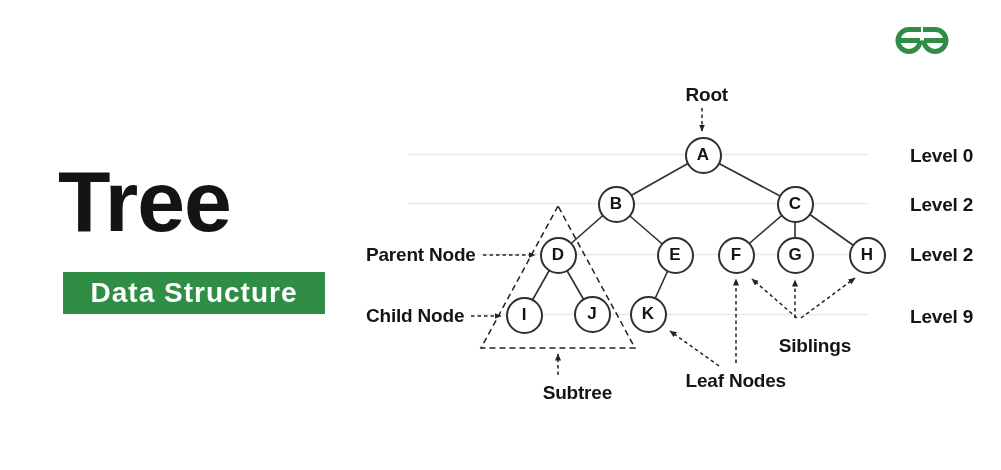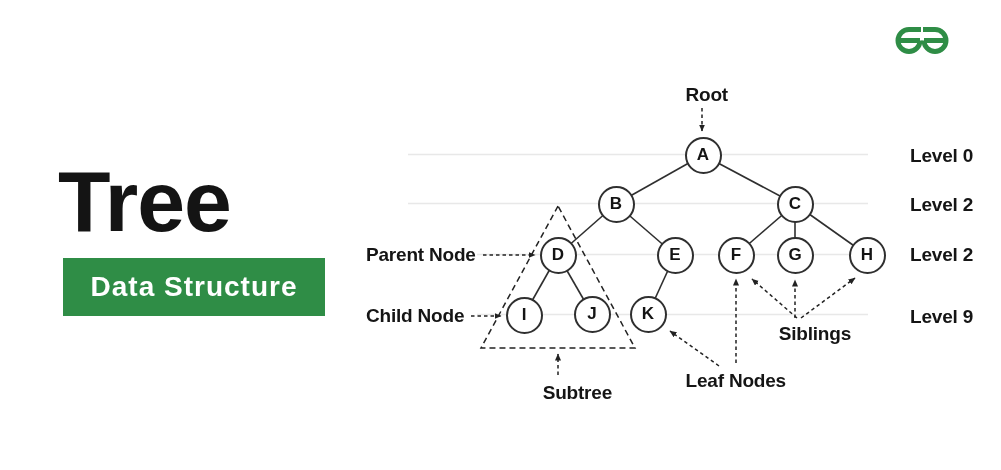--- a/index.html
+++ b/index.html
@@ -6,21 +6,21 @@
   .canvas{
     position:relative;width:1001px;height:470px;background:#ffffff;
     font-family:"Liberation Sans",sans-serif;overflow:hidden;
   }
   .abs{position:absolute;}
   .page-title{
     left:58px;top:158px;font-size:86px;font-weight:bold;color:#141414;
     letter-spacing:-1px;line-height:1.0;
   }
   .subtitle-banner{
-    left:63px;top:258px;width:262px;height:58px;background:#2f8d46;
+    left:63px;top:272px;width:262px;height:42px;background:#2f8d46;
     display:flex;align-items:center;justify-content:center;text-align:center;
   }
   .subtitle-banner span{
     color:#ffffff;font-size:28px;font-weight:bold;letter-spacing:1px;line-height:1;
   }
   .diagram-svg{left:0;top:0;width:1001px;height:470px;}
   .node{
     width:37px;height:37px;border-radius:50%;background:#ffffff;
     border:2px solid #2f2f2f;box-sizing:border-box;
     display:flex;align-items:center;justify-content:center;
@@ -105,20 +105,20 @@
   <div class="abs node" style="left:848.5px;top:236.5px;">H</div>
   <div class="abs node" style="left:505.5px;top:296.5px;">I</div>
   <div class="abs node" style="left:573.5px;top:295.5px;">J</div>
   <div class="abs node" style="left:629.5px;top:295.5px;">K</div>
 
   <div class="abs lbl center" style="left:668px;top:85px;width:60px;">Root</div>
   <div class="abs lbl" style="left:366px;top:245px;">Parent Node</div>
   <div class="abs lbl" style="left:366px;top:306px;">Child Node</div>
   <div class="abs lbl center" style="left:508px;top:383px;width:104px;">Subtree</div>
   <div class="abs lbl center" style="left:666px;top:371px;width:120px;">Leaf Nodes</div>
-  <div class="abs lbl center" style="left:751px;top:324px;width:100px;">Siblings</div>
+  <div class="abs lbl center" style="left:751px;top:336px;width:100px;">Siblings</div>
 
   <div class="abs lbl" style="left:910px;top:146px;">Level 0</div>
   <div class="abs lbl" style="left:910px;top:195px;">Level 2</div>
   <div class="abs lbl" style="left:910px;top:245px;">Level 2</div>
   <div class="abs lbl" style="left:910px;top:307px;">Level 9</div>
 
 </div>
 
 </body></html>

